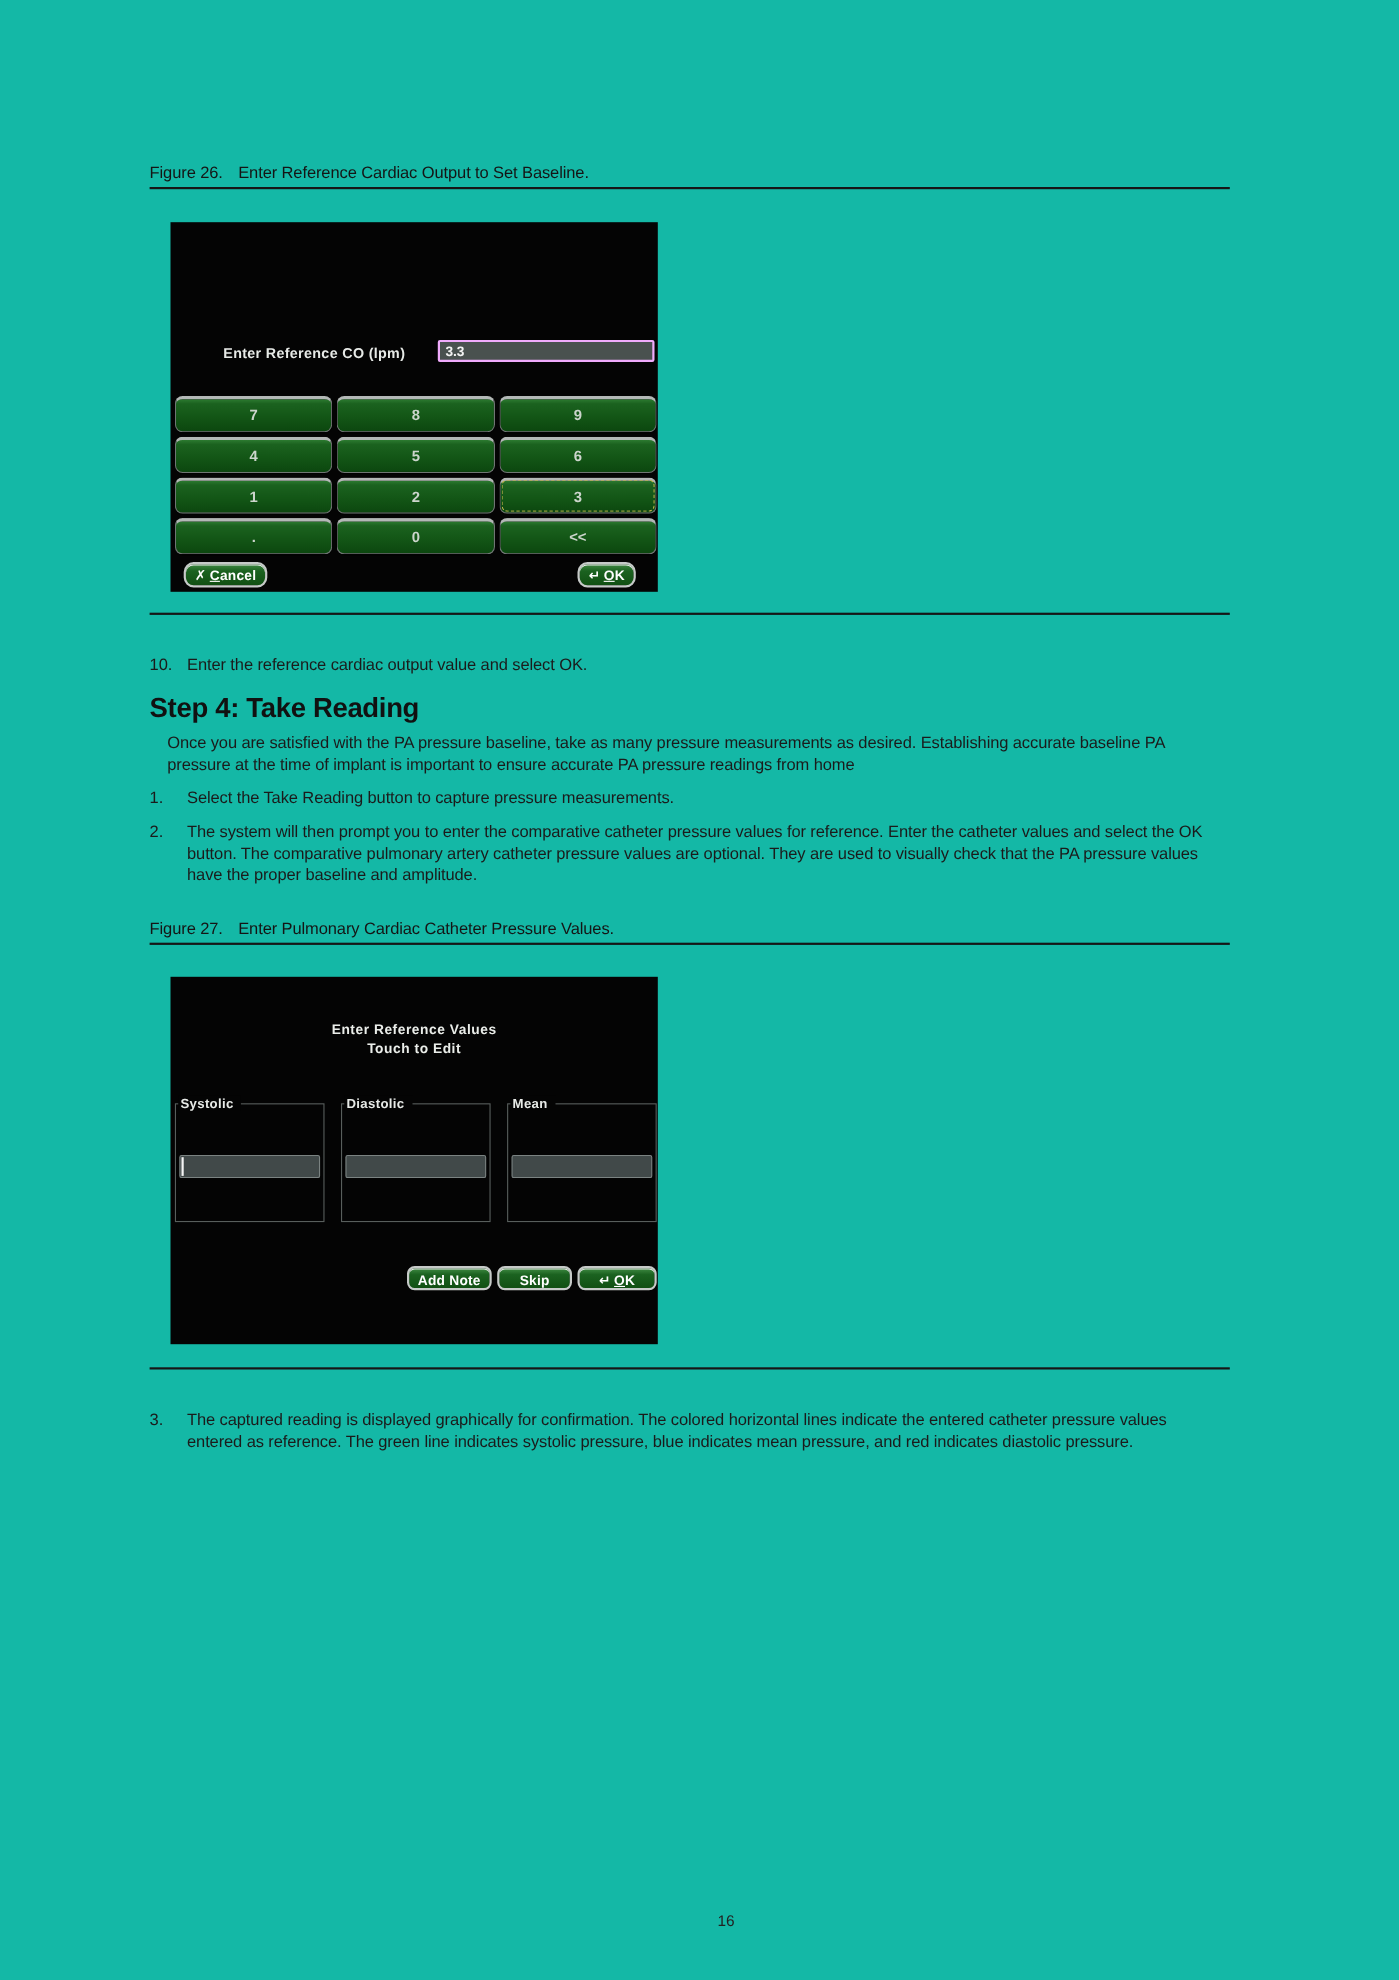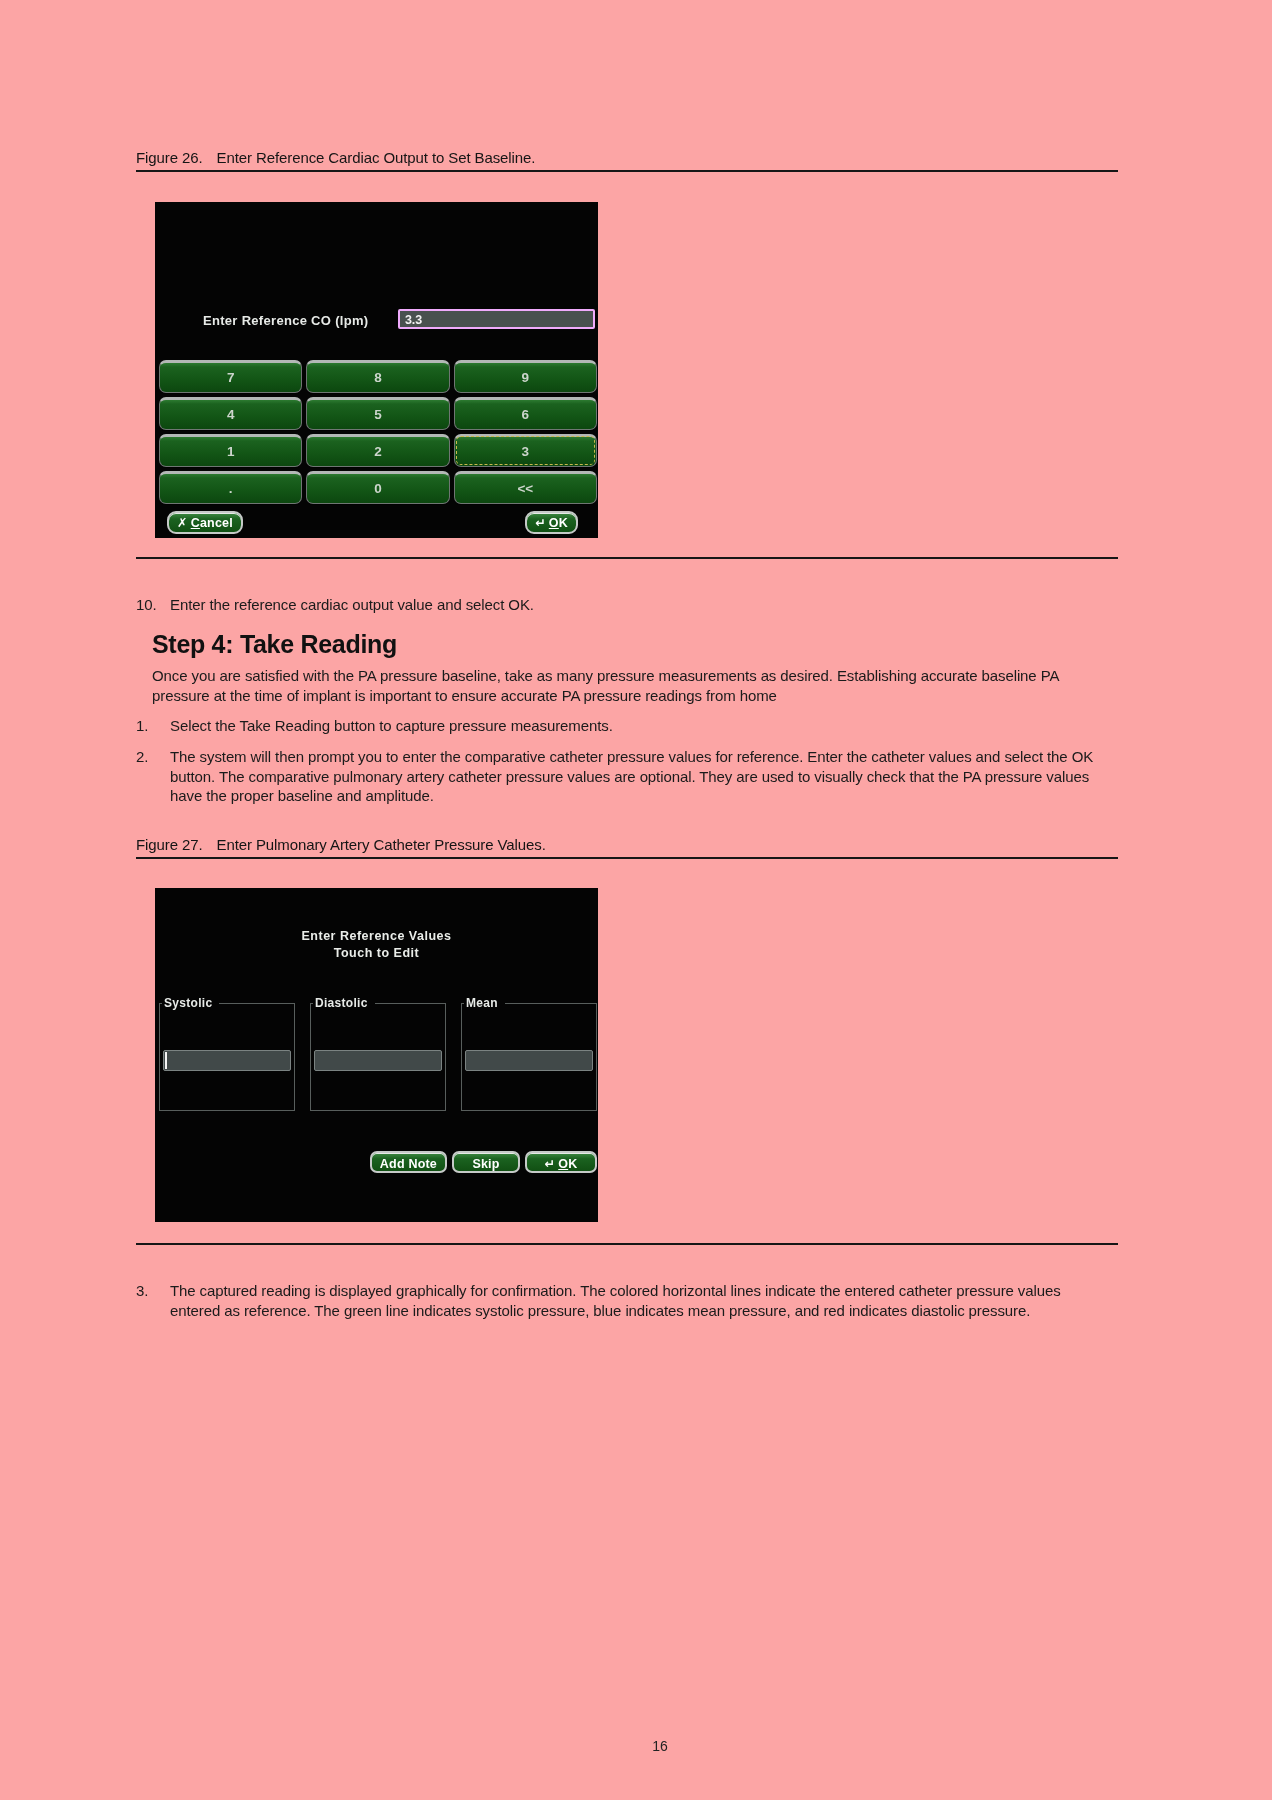--- a/index.html
+++ b/index.html
@@ -1,30 +1,30 @@
 <!DOCTYPE html>
 <html><head>
 <meta charset="utf-8">
 <style>
   html,body { margin:0; padding:0; background:#ffffff; }
   .page {
     position:relative; width:1272px; height:1800px; overflow:hidden;
-    background:#fca5a5; color:#1b1b1b;
+    background:#14b8a6; color:#1b1b1b;
     font-family:"Liberation Sans","DejaVu Sans",sans-serif;
     letter-spacing:-0.1px;
     text-decoration:underline;
   }
   
   .fig-caption { position:absolute; left:136px; width:982px; font-size:15px; color:#151515; }
   .fig-caption .cap-title { margin-left:14px; }
   .rule { position:absolute; left:136px; width:982px; height:2px; background:#161616; }
   .list-item { position:absolute; left:136px; display:flex; font-size:15px; line-height:19.5px; color:#1b1b1b; }
   .list-item .num { flex:none; width:34px; }
   .list-item .txt { width:932px; }
-  .heading { position:absolute; left:152px; font-size:25px; font-weight:700; letter-spacing:-0.3px; color:#111; }
+  .heading { position:absolute; left:136px; font-size:25px; font-weight:700; letter-spacing:-0.3px; color:#111; }
   .para { position:absolute; left:152px; width:930px; font-size:15px; line-height:20px; color:#1b1b1b; }
   .page-num { position:absolute; left:0; top:1738px; width:100%; text-align:center; font-size:14px; color:#222;margin-left:24px; }
 
   
   .screen { position:absolute; left:155px; width:443px; background:#040404; }
   #screen1 { top:202px; height:336px; }
   #screen2 { top:888px; height:334px; }
 
   .screen-label { position:absolute; font-weight:700; color:#e7eae7; font-size:13px; letter-spacing:0.3px; }
   .co-label { left:48px; top:111px; }
@@ -129,21 +129,21 @@
   <div class="list-item" style="top:716px;">
     <span class="num">1.</span>
     <span class="txt">Select the Take Reading button to capture pressure measurements.</span>
   </div>
   <div class="list-item" style="top:747px;">
     <span class="num">2.</span>
     <span class="txt">The system will then prompt you to enter the comparative catheter pressure values for reference. Enter the catheter values and select the OK button. The comparative pulmonary artery catheter pressure values are optional. They are used to visually check that the PA pressure values have the proper baseline and amplitude.</span>
   </div>
 
   <div class="fig-caption" style="top:836px;">
-    <span>Figure 27.</span><span class="cap-title">Enter Pulmonary Artery Catheter Pressure Values.</span>
+    <span>Figure 27.</span><span class="cap-title">Enter Pulmonary Cardiac Catheter Pressure Values.</span>
   </div>
   <div class="rule" style="top:857px;"></div>
 
   <div class="screen" id="screen2">
     <div class="screen2-title">
       <div>Enter Reference Values</div>
       <div>Touch to Edit</div>
     </div>
 
     <div class="cols">

